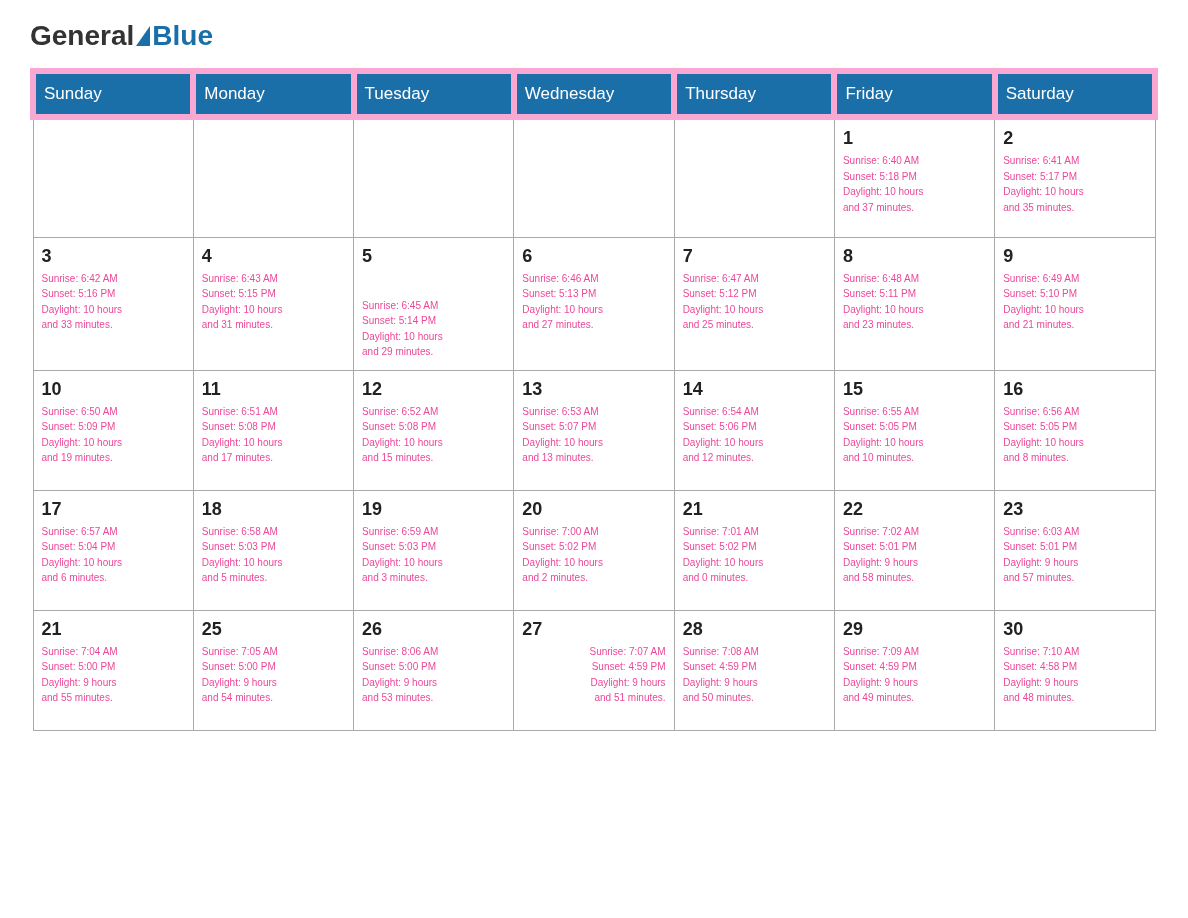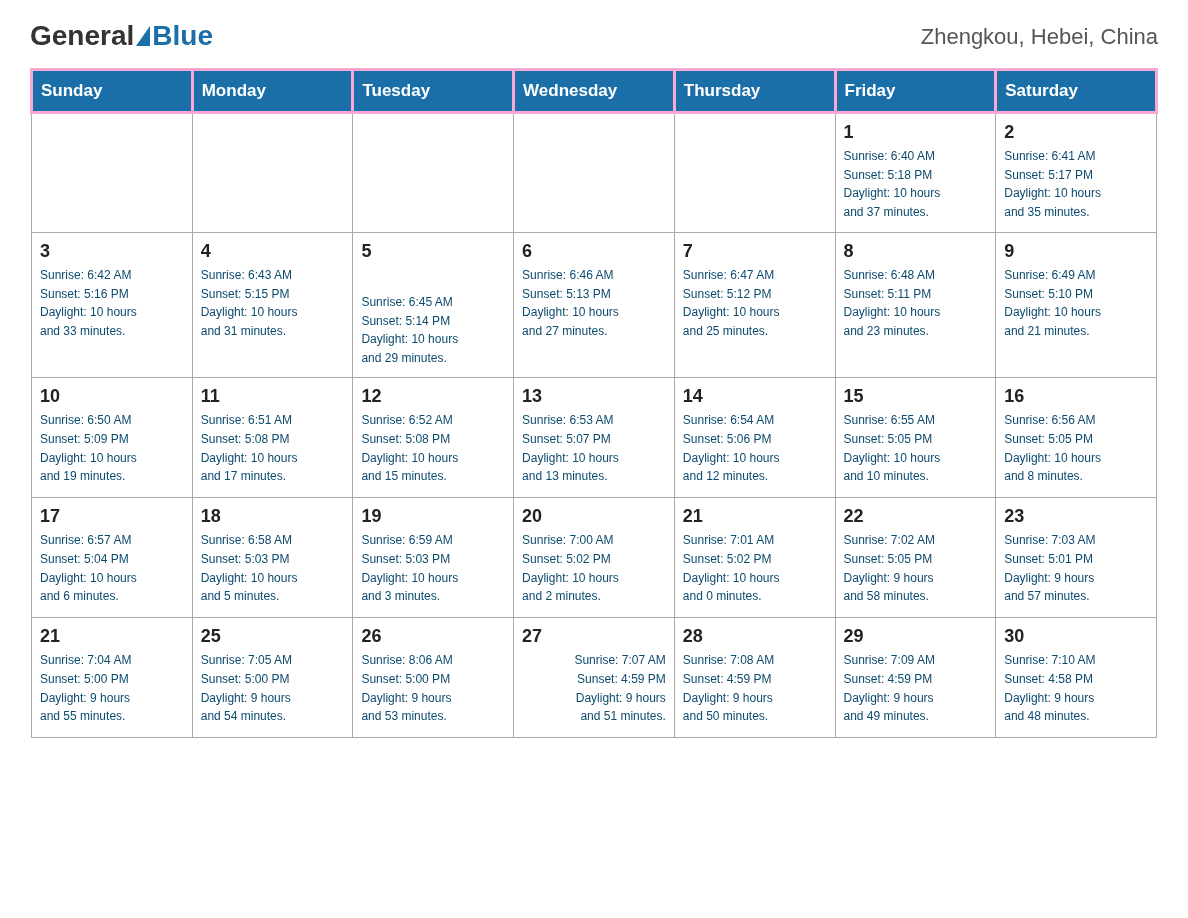--- a/index.html
+++ b/index.html
@@ -57,41 +57,41 @@
       margin-top: 4px;
     }
     .calendar {
       width: 100%;
       border-collapse: collapse;
     }
     .calendar th {
       background: #1a6fa8;
       color: #fff;
       font-size: 17px;
-      font-weight: 700;
+      font-weight: 400;
       padding: 10px 8px;
       text-align: left;
-      border: 3px solid #f9a8d4;
+      border: 6px solid #f9a8d4;
     }
     .calendar td {
       border: 1px solid #aaa;
       vertical-align: top;
       padding: 8px 8px 10px 8px;
       width: 14.28%;
       min-height: 110px;
     }
     .day-number {
       font-size: 18px;
       font-weight: bold;
       color: #222;
       margin-bottom: 4px;
     }
     .day-info {
-      font-size: 12px;
-      color: #0c4a6e;
+      font-size: 10px;
+      color: #ec4899;
       line-height: 1.55;
     }
     .empty-cell {
       background: #fff;
     }
     tr.week-row td {
       height: 120px;
     }
   </style>
 </head>
@@ -101,21 +101,20 @@
   <div class="logo">
     <div class="logo-text">
       <span class="logo-general">General</span>
         <span class="logo-triangle"></span>
     </div>
     <div>
       <span class="logo-blue">Blue</span>
     </div>
   </div>
   <div class="title-area">
-    <div class="location">Zhengkou, Hebei, China</div>
   </div>
 </div>
 
 <table class="calendar">
   <thead>
     <tr>
     <th>Sunday</th>
         <th>Monday</th>
         <th>Tuesday</th>
         <th>Wednesday</th>
@@ -280,27 +279,27 @@
         <td>
           <div class="day-number">21</div>
           <div class="day-info" style="white-space: pre-line;">Sunrise: 7:01 AM
 Sunset: 5:02 PM
 Daylight: 10 hours
 and 0 minutes.</div>
         </td>
         <td>
           <div class="day-number">22</div>
           <div class="day-info" style="white-space: pre-line;">Sunrise: 7:02 AM
-Sunset: 5:05 PM
+Sunset: 5:01 PM
 Daylight: 9 hours
 and 58 minutes.</div>
         </td>
         <td>
           <div class="day-number">23</div>
-          <div class="day-info" style="white-space: pre-line;">Sunrise: 7:03 AM
+          <div class="day-info" style="white-space: pre-line;">Sunrise: 6:03 AM
 Sunset: 5:01 PM
 Daylight: 9 hours
 and 57 minutes.</div>
         </td>
       </tr>
       <tr class="week-row">
         <td>
           <div class="day-number">21</div>
           <div class="day-info" style="white-space: pre-line;">Sunrise: 7:04 AM
 Sunset: 5:00 PM

